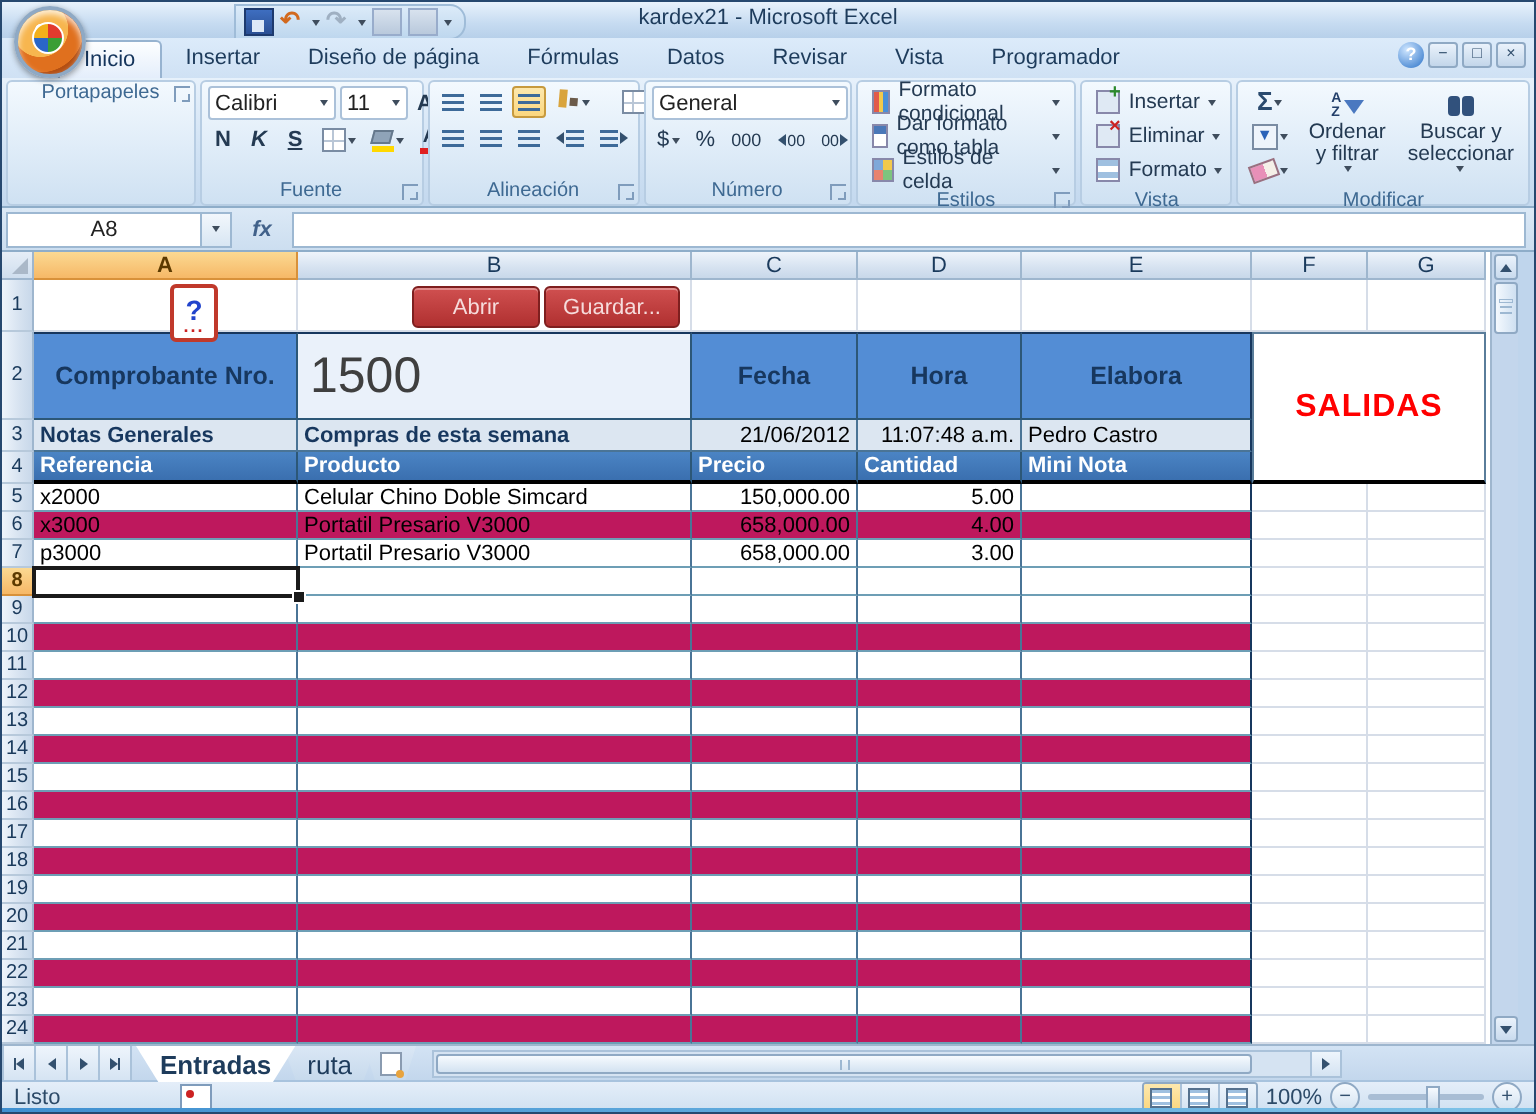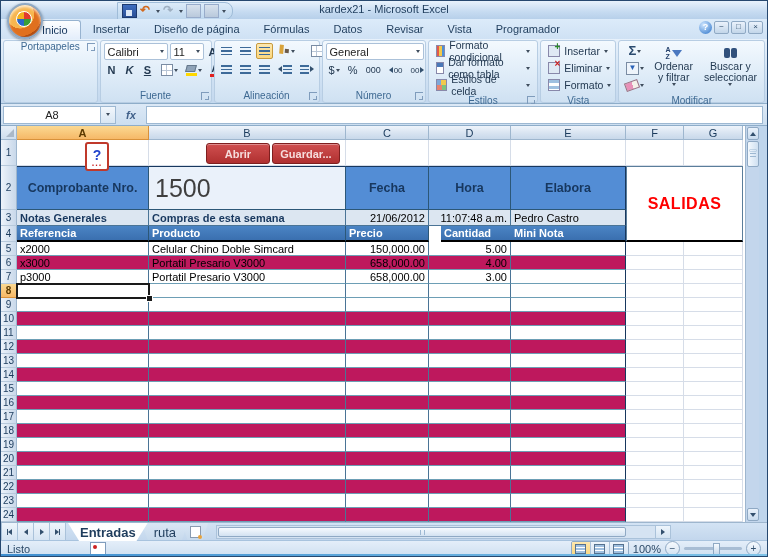--- a/index.html
+++ b/index.html
@@ -107,21 +107,21 @@
   .r3.lbl{color:#17375E;font-weight:bold;}
   .r3.num{justify-content:flex-end;}
   .h4{background:linear-gradient(#4b84c4,#3a6faf);color:#fff;font-weight:bold;border-right:1px solid #2c5777;border-bottom:2px solid #000;}
   .tc{background:#fff;border-right:1px solid #4a7496;border-bottom:1px solid #6d9eb5;}
   .tc.band{background:#be185d;}
   .tc.num{justify-content:flex-end;}
   .ecol{border-right:1px solid #17375E !important;}
   .salidas{background:#fff;border:1px solid #5a7d9a;border-bottom:2px solid #000;color:#FF0000;font-weight:bold;font-size:16px;letter-spacing:.5px;justify-content:center;font-family:"Liberation Sans",sans-serif;}
   .selbox{position:absolute;border:2px solid #1a1a1a;background:#fff;box-sizing:border-box;}
   .fillhandle{position:absolute;width:5px;height:5px;background:#1a1a1a;border:1px solid #fff;box-sizing:content-box;}
-  .redbtn{position:absolute;background:linear-gradient(#d05050,#b03030);border:1px solid #7e1f1f;border-radius:3px;color:#f6dcdc;font-weight:bold;font-size:11px;display:flex;align-items:center;justify-content:center;box-shadow:inset 0 1px 0 rgba(255,255,255,.35);}
+  .redbtn{position:absolute;background:linear-gradient(#d05050,#b03030);border:1px solid #7e1f1f;border-radius:3px;color:#f6dcdc;font-weight:normal;font-size:11px;display:flex;align-items:center;justify-content:center;box-shadow:inset 0 1px 0 rgba(255,255,255,.35);}
   .helpbtn{position:absolute;background:#fff;border:2px solid #c0392b;border-radius:3px;color:#2244cc;font-weight:bold;font-size:14px;display:flex;flex-direction:column;align-items:center;justify-content:center;line-height:12px;}
   .helpbtn .dots{color:#cc2222;font-size:9px;line-height:4px;letter-spacing:1px;}
   
   .vsb{position:absolute;top:125px;left:744px;width:14px;height:396px;background:#c3d6ec;border-left:1px solid #9eb6ce;box-sizing:border-box;}
   .vsb .btn{position:absolute;left:1px;width:12px;height:13px;background:linear-gradient(#eaf2fb,#c9dbee);border:1px solid #8fa9c4;border-radius:2px;display:flex;align-items:center;justify-content:center;box-sizing:border-box;}
   .tri-up{width:0;height:0;border-left:3px solid transparent;border-right:3px solid transparent;border-bottom:4px solid #33506e;}
   .tri-down{width:0;height:0;border-left:3px solid transparent;border-right:3px solid transparent;border-top:4px solid #33506e;}
   .tri-left{width:0;height:0;border-top:3px solid transparent;border-bottom:3px solid transparent;border-right:4px solid #33506e;}
   .tri-right{width:0;height:0;border-top:3px solid transparent;border-bottom:3px solid transparent;border-left:4px solid #33506e;}
   .vslider{position:absolute;left:1px;top:15px;width:12px;height:26px;background:linear-gradient(90deg,#f4f9fe,#cfe0f1);border:1px solid #8fa9c4;border-radius:2px;box-sizing:border-box;}
@@ -464,21 +464,21 @@
       <div class="cell h2" style="left: 345px; top: 40px; width: 83px; height: 44px;">Fecha</div>
       <div class="cell h2 ecol" style="left: 510px; top: 40px; width: 115px; height: 44px;">Elabora</div>
       <div class="cell r3 lbl" style="left: 16px; top: 84px; width: 132px; height: 16px;">Notas Generales</div>
       <div class="cell r3 lbl" style="left: 148px; top: 84px; width: 197px; height: 16px;">Compras de esta semana</div>
       <div class="cell r3 num" style="left: 345px; top: 84px; width: 83px; height: 16px;">21/06/2012</div>
       <div class="cell r3 num" style="left: 428px; top: 84px; width: 82px; height: 16px;">11:07:48 a.m.</div>
       <div class="cell r3 ecol" style="left: 510px; top: 84px; width: 115px; height: 16px;">Pedro Castro</div>
       <div class="cell h4" style="left: 148px; top: 100px; width: 197px; height: 16px;">Producto</div>
       <div class="cell h4" style="left: 16px; top: 100px; width: 132px; height: 16px;">Referencia</div>
       <div class="cell h4" style="left: 345px; top: 100px; width: 83px; height: 16px;">Precio</div>
-      <div class="cell h4" style="left: 428px; top: 100px; width: 82px; height: 16px; margin-left: 12px;">Cantidad</div>
+      <div class="cell h4" style="left: 428px; top: 100px; width: 82px; height: 16px;">Cantidad</div>
       <div class="cell h4 ecol" style="left: 510px; top: 100px; width: 115px; height: 16px;">Mini Nota</div>
       <div class="cell tc" style="left: 16px; top: 116px; width: 132px; height: 14px;">x2000</div>
       <div class="cell tc" style="left: 148px; top: 116px; width: 197px; height: 14px;">Celular Chino Doble Simcard</div>
       <div class="cell tc num" style="left: 345px; top: 116px; width: 83px; height: 14px;">150,000.00</div>
       <div class="cell tc num" style="left: 428px; top: 116px; width: 82px; height: 14px;">5.00</div>
       <div class="cell tc ecol" style="left: 510px; top: 116px; width: 115px; height: 14px;"></div>
       <div class="cell plain" style="left: 625px; top: 116px; width: 58px; height: 14px;"></div>
       <div class="cell plain" style="left: 683px; top: 116px; width: 59px; height: 14px;"></div>
       <div class="cell tc band" style="left: 16px; top: 130px; width: 132px; height: 14px;">x3000</div>
       <div class="cell tc band" style="left: 148px; top: 130px; width: 197px; height: 14px;">Portatil Presario V3000</div>

